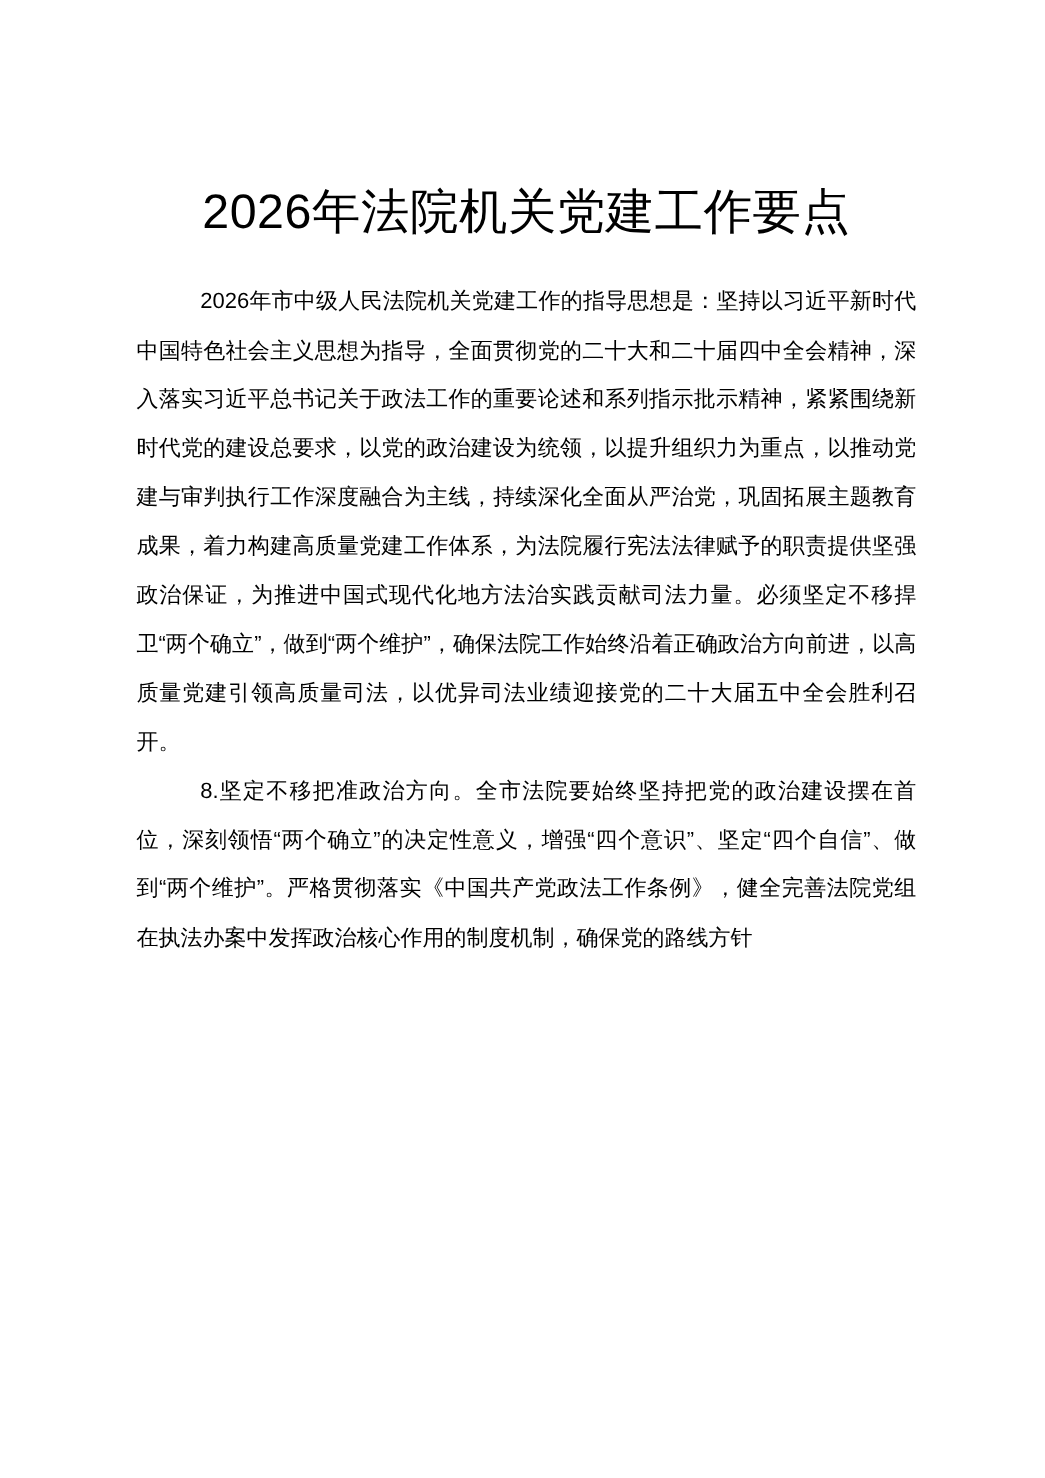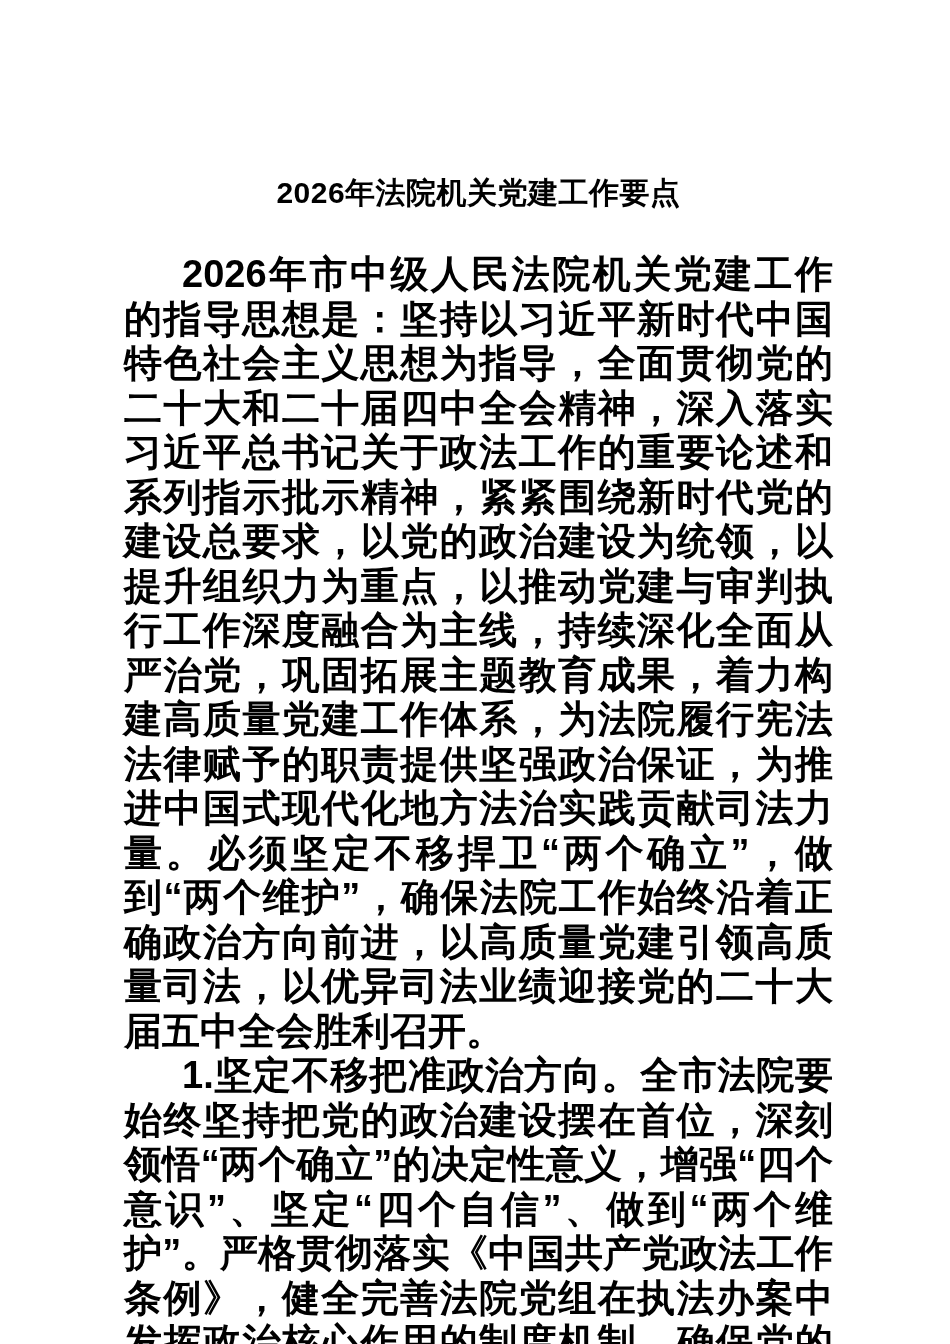--- a/index.html
+++ b/index.html
@@ -21,48 +21,48 @@
     box-sizing: border-box;
     padding: 0;
   }
   .content {
     position: absolute;
     left: 124px;
     top: 0;
     width: 709px;
   }
   .doc-title {
-    font-size: 30px;
+    font-size: 44px;
     line-height: 46px;
-    font-weight: 700;
+    font-weight: 400;
     text-align: center;
     margin: 0;
     padding: 0;
     letter-spacing: 0.5px;
     position: absolute;
     left: 0;
     top: 170px;
     width: 709px;
     white-space: nowrap;
   }
   .body-block {
     position: absolute;
     left: 0;
     top: 252px;
     width: 709px;
   }
   p.para {
-    font-size: 38px;
+    font-size: 20px;
     line-height: 44.5px;
     margin: 0;
     padding: 0;
     text-align: justify;
     text-justify: inter-ideograph;
     text-indent: 58px;
-    font-weight: 700;
+    font-weight: 400;
     letter-spacing: 0;
     word-break: break-all;
   }
   p.para.heading-line {
     text-align: left;
   }
   p.para.last-cut {
     text-align: justify;
   }
 </style>
@@ -72,17 +72,17 @@
 <div class="page">
   <div class="content">
 
     <h1 class="doc-title">2026年法院机关党建工作要点</h1>
 
     <div class="body-block">
 
       <p class="para">2026年市中级人民法院机关党建工作的指导思想是：坚持以习近平新时代中国特色社会主义思想为指导，全面贯彻党的二十大和二十届四中全会精神，深入落实习近平总书记关于政法工作的重要论述和系列指示批示精神，紧紧围绕新时代党的建设总要求，以党的政治建设为统领，以提升组织力为重点，以推动党建与审判执行工作深度融合为主线，持续深化全面从严治党，巩固拓展主题教育成果，着力构建高质量党建工作体系，为法院履行宪法法律赋予的职责提供坚强政治保证，为推进中国式现代化地方法治实践贡献司法力量。必须坚定不移捍卫“两个确立”，做到“两个维护”，确保法院工作始终沿着正确政治方向前进，以高质量党建引领高质量司法，以优异司法业绩迎接党的二十大届五中全会胜利召开。</p>
 
 
-      <p class="para last-cut">1.坚定不移把准政治方向。全市法院要始终坚持把党的政治建设摆在首位，深刻领悟“两个确立”的决定性意义，增强“四个意识”、坚定“四个自信”、做到“两个维护”。严格贯彻落实《中国共产党政法工作条例》，健全完善法院党组在执法办案中发挥政治核心作用的制度机制，确保党的路线方针</p>
+      <p class="para last-cut">8.坚定不移把准政治方向。全市法院要始终坚持把党的政治建设摆在首位，深刻领悟“两个确立”的决定性意义，增强“四个意识”、坚定“四个自信”、做到“两个维护”。严格贯彻落实《中国共产党政法工作条例》，健全完善法院党组在执法办案中发挥政治核心作用的制度机制，确保党的路线方针</p>
 
     </div>
   </div>
 </div>
 
 </body></html>

